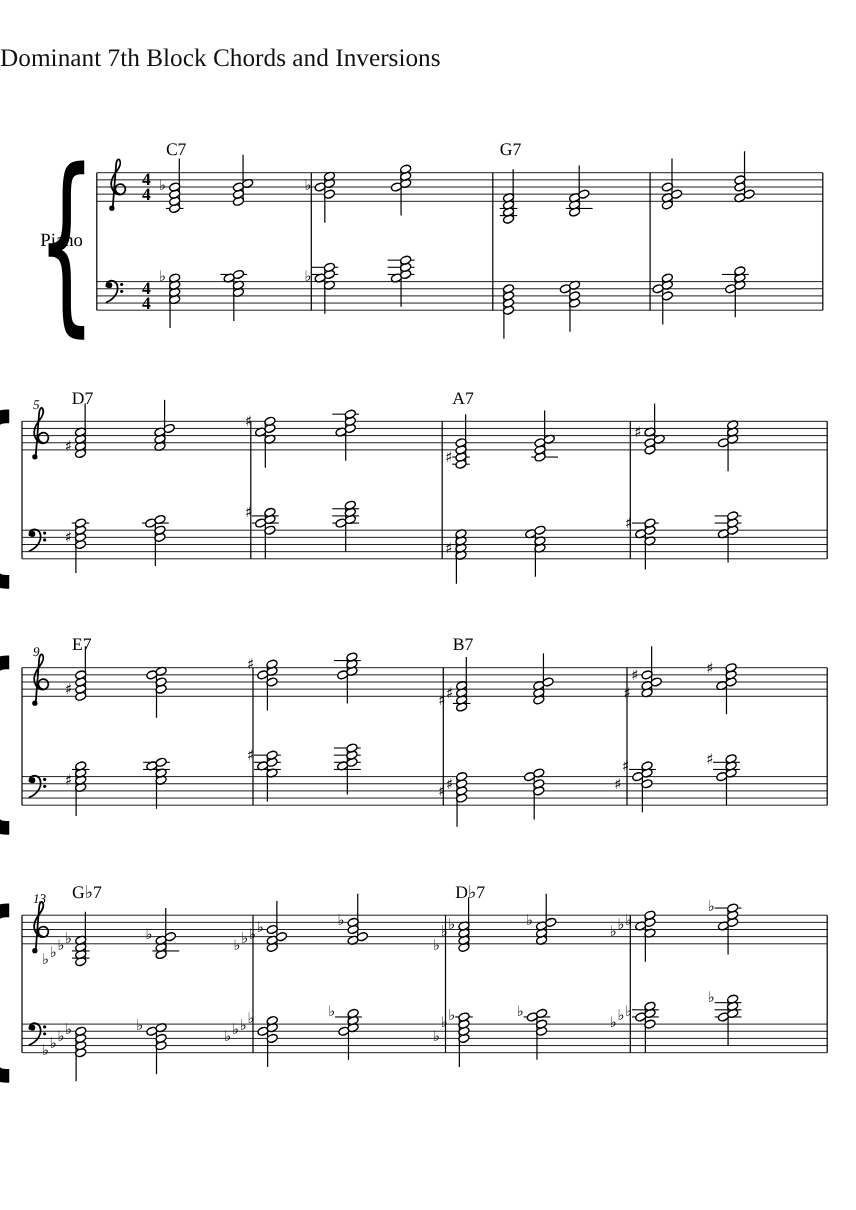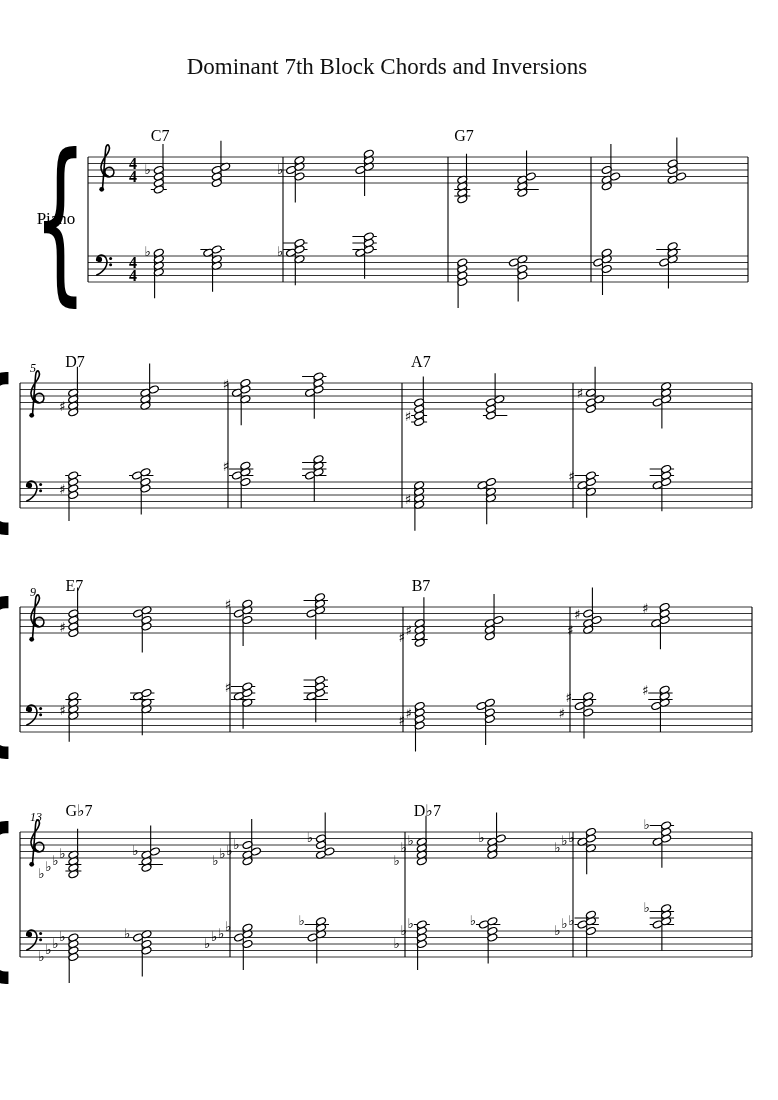--- a/index.html
+++ b/index.html
@@ -6,22 +6,22 @@
   .page{
     position:relative;
     width:778px;height:1100px;
     background:#ffffff;
     font-family:"Liberation Serif","DejaVu Serif",serif;
     overflow:hidden;
   }
   .score-title{
     position:absolute;
     top:40px;left:0;width:746px;
-    margin:14px;
-    text-align:center;
+    margin:0;
+    text-align:left;
     font-size:23px;
     font-weight:normal;
     color:#111;
     font-family:"Liberation Serif","DejaVu Serif",serif;
   }
   svg{position:absolute;top:0;left:0;}
 </style>
 </head>
 <body>
 

